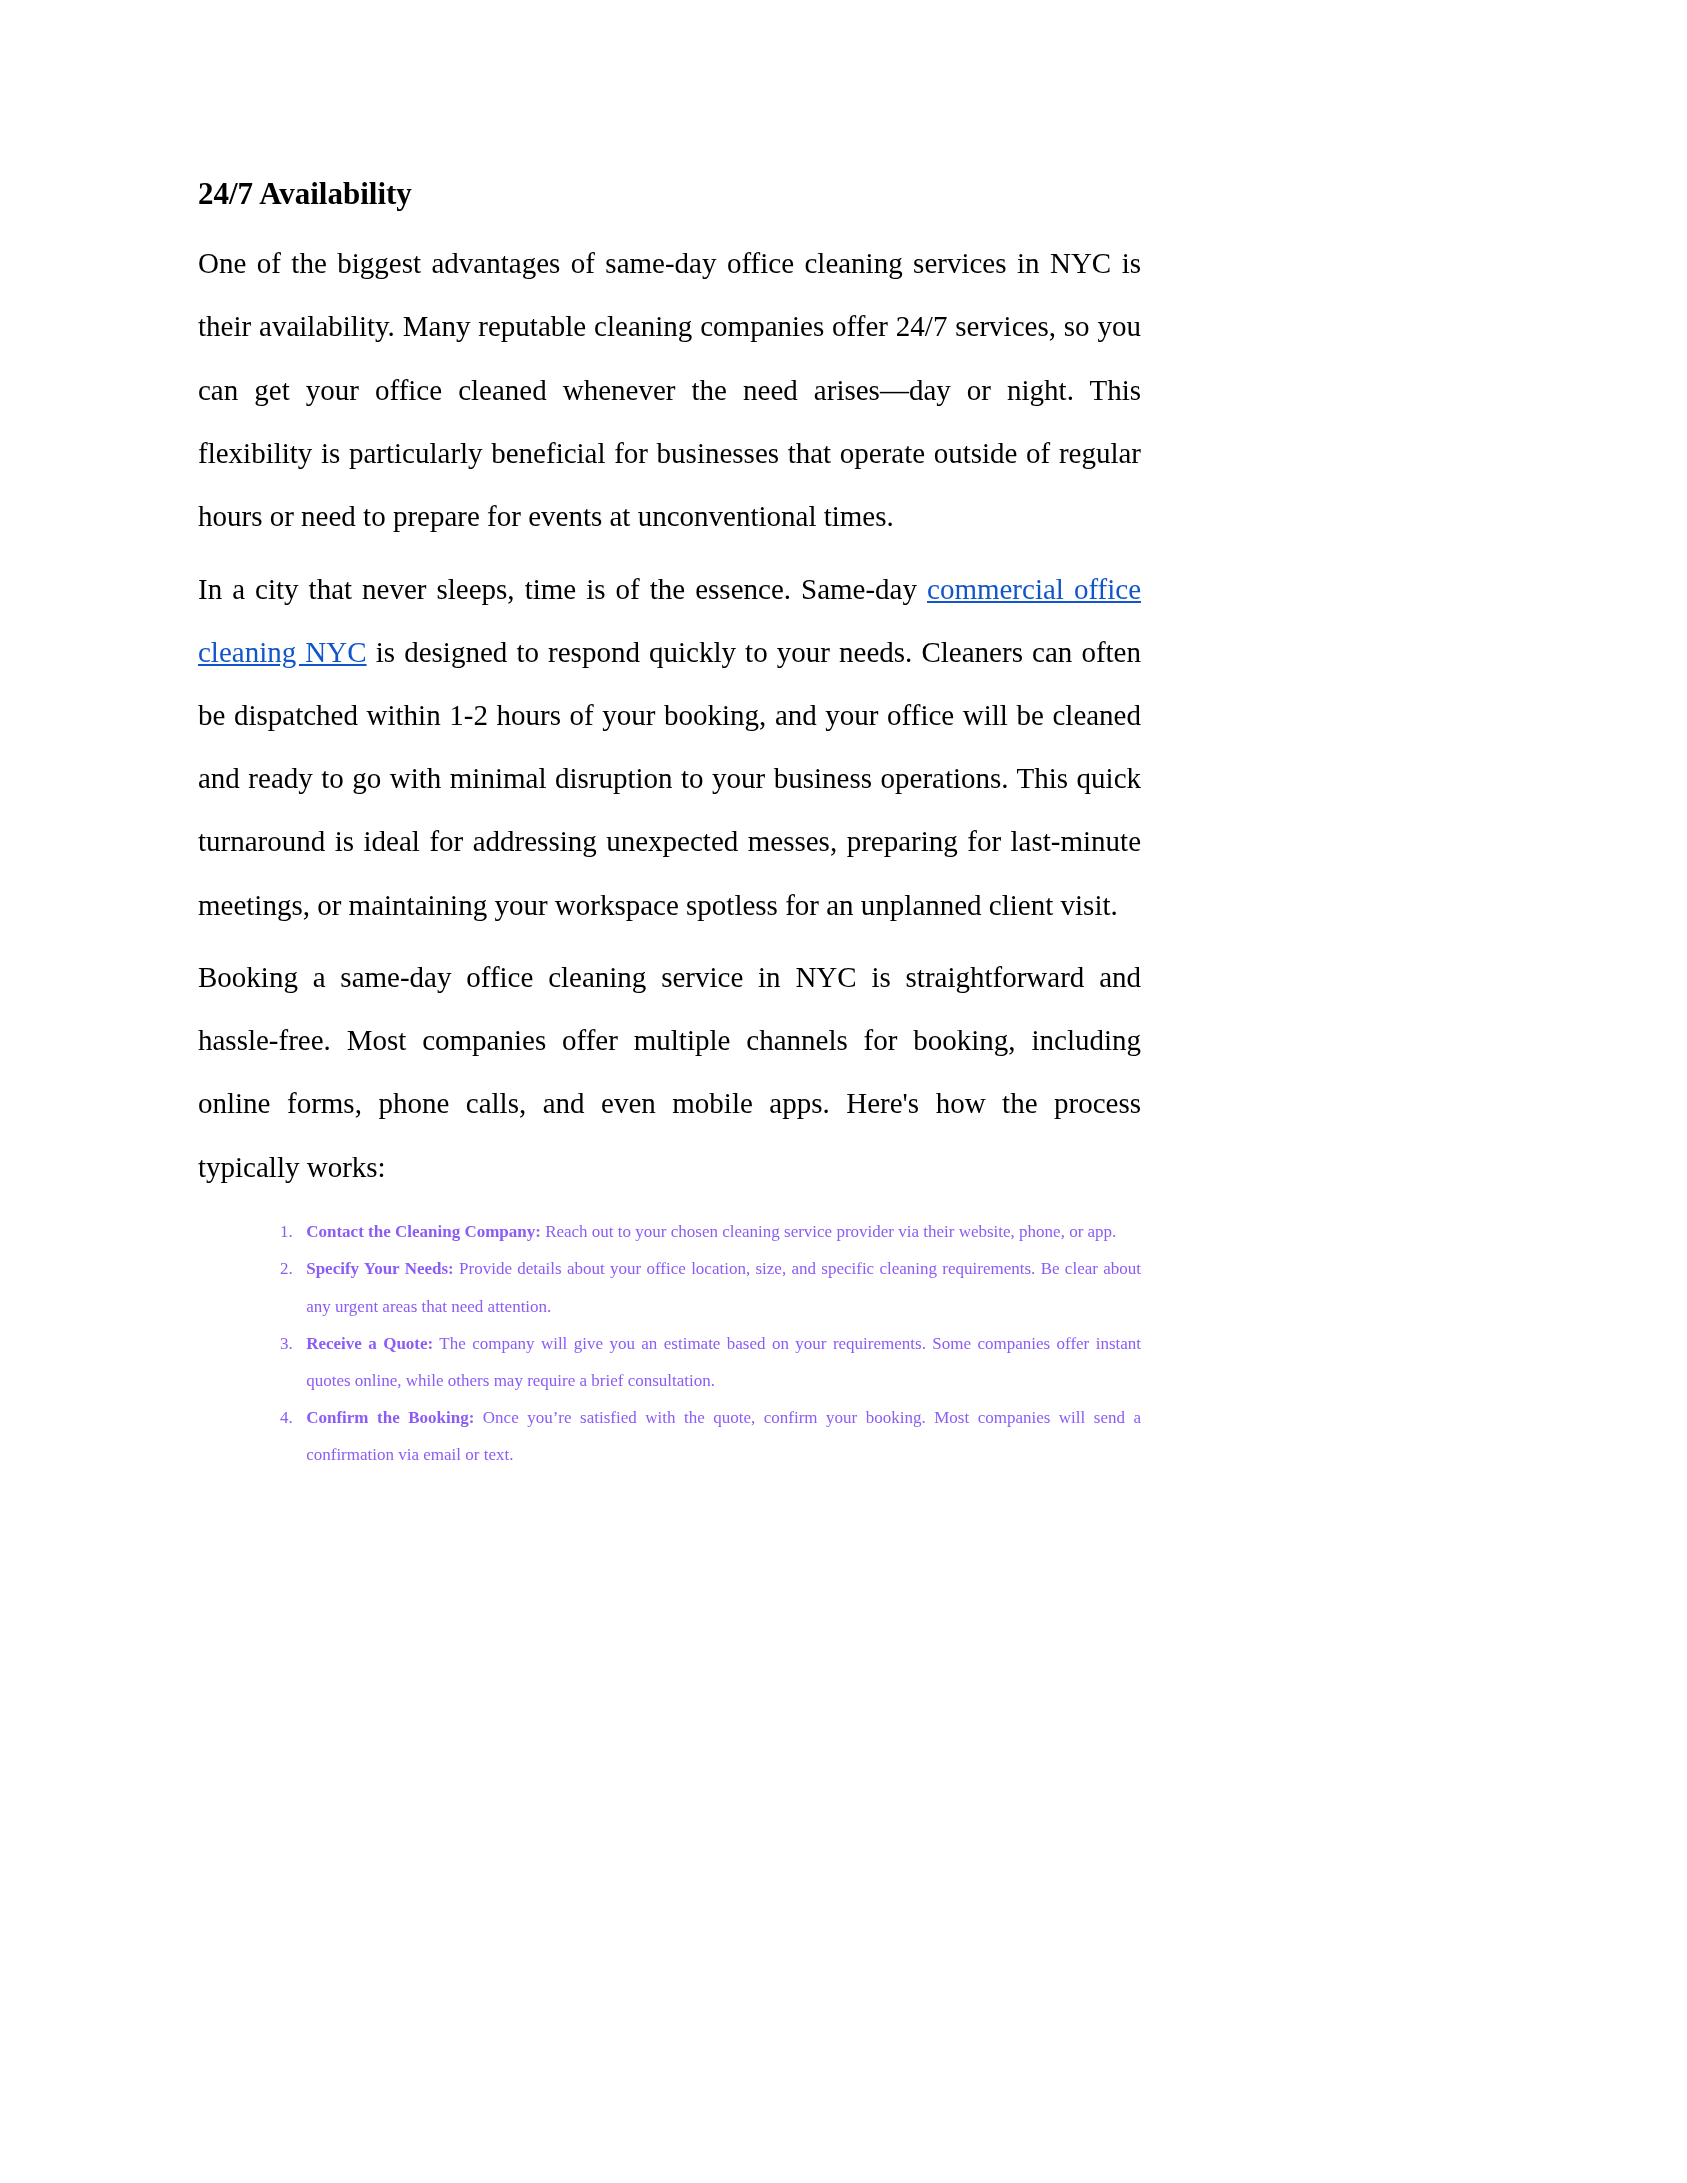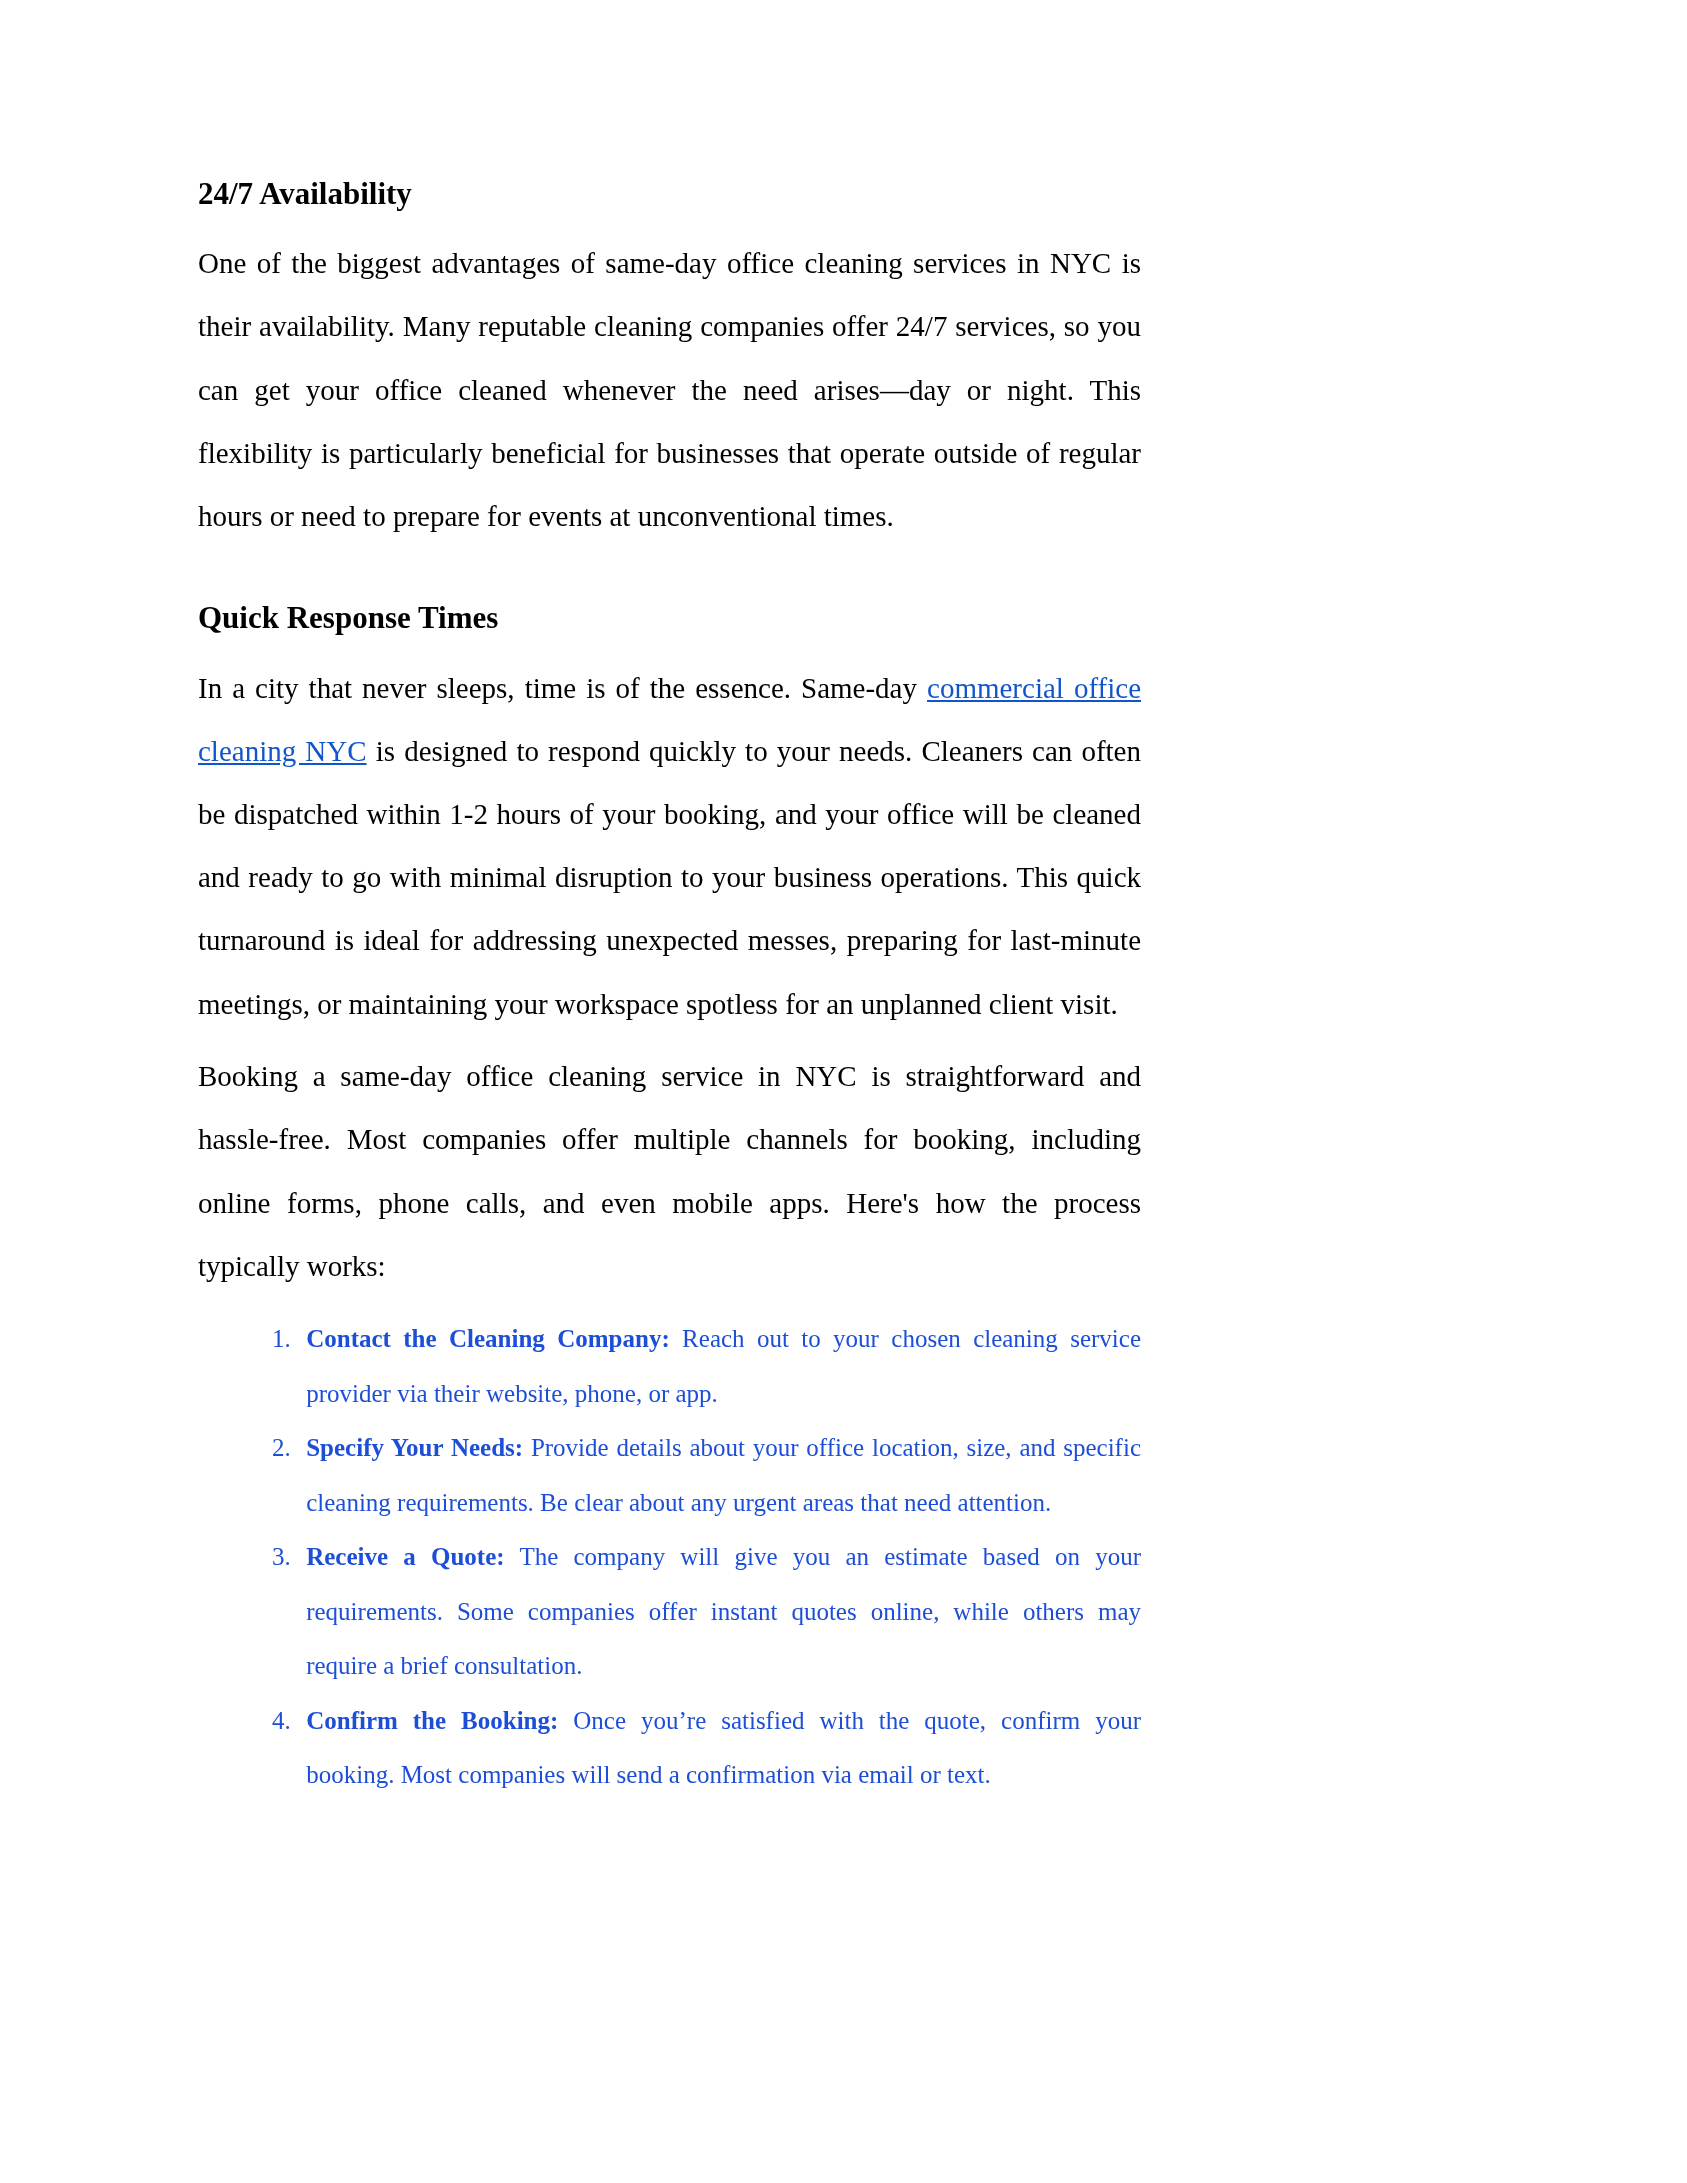--- a/index.html
+++ b/index.html
@@ -42,42 +42,41 @@
     color: #000000;
   }
   .doc-link {
     color: var(--link-color, #1155cc);
     text-decoration: underline;
     cursor: pointer;
   }
   .doc-list {
     margin: 14.5px 0 0 0;
     padding-left: 99px;
-    font-size: 25px;
+    font-size: 17px;
     line-height: 2.18;
-    color: #1d4ed8;
+    color: #8b5cf6;
   }
   .doc-list li {
     text-align: justify;
     padding-left: 9.2px;
   }
   .step-title {
     font-weight: 700;
   }
 </style>
 </head>
 <body>
 
 <div class="page">
 
   <h2 class="doc-heading">24/7 Availability</h2>
 
   <p class="doc-para">One of the biggest advantages of same-day office cleaning services in NYC is their availability. Many reputable cleaning companies offer 24/7 services, so you can get your office cleaned whenever the need arises—day or night. This flexibility is particularly beneficial for businesses that operate outside of regular hours or need to prepare for events at unconventional times.</p>
 
-  <h2 class="doc-heading section-gap">Quick Response Times</h2>
 
   <p class="doc-para"><span>In a city that never sleeps, time is of the essence. Same-day </span><a class="doc-link">commercial office cleaning NYC</a><span> is designed to respond quickly to your needs. Cleaners can often be dispatched within 1-2 hours of your booking, and your office will be cleaned and ready to go with minimal disruption to your business operations. This quick turnaround is ideal for addressing unexpected messes, preparing for last-minute meetings, or maintaining your workspace spotless for an unplanned client visit.</span></p>
 
 
   <p class="doc-para">Booking a same-day office cleaning service in NYC is straightforward and hassle-free. Most companies offer multiple channels for booking, including online forms, phone calls, and even mobile apps. Here's how the process typically works:</p>
 
   <ol class="doc-list">
     <li><span class="step-title">Contact the Cleaning Company:</span><span> Reach out to your chosen cleaning service provider via their website, phone, or app.</span></li>
     <li><span class="step-title">Specify Your Needs:</span><span> Provide details about your office location, size, and specific cleaning requirements. Be clear about any urgent areas that need attention.</span></li>
     <li><span class="step-title">Receive a Quote:</span><span> The company will give you an estimate based on your requirements. Some companies offer instant quotes online, while others may require a brief consultation.</span></li>

